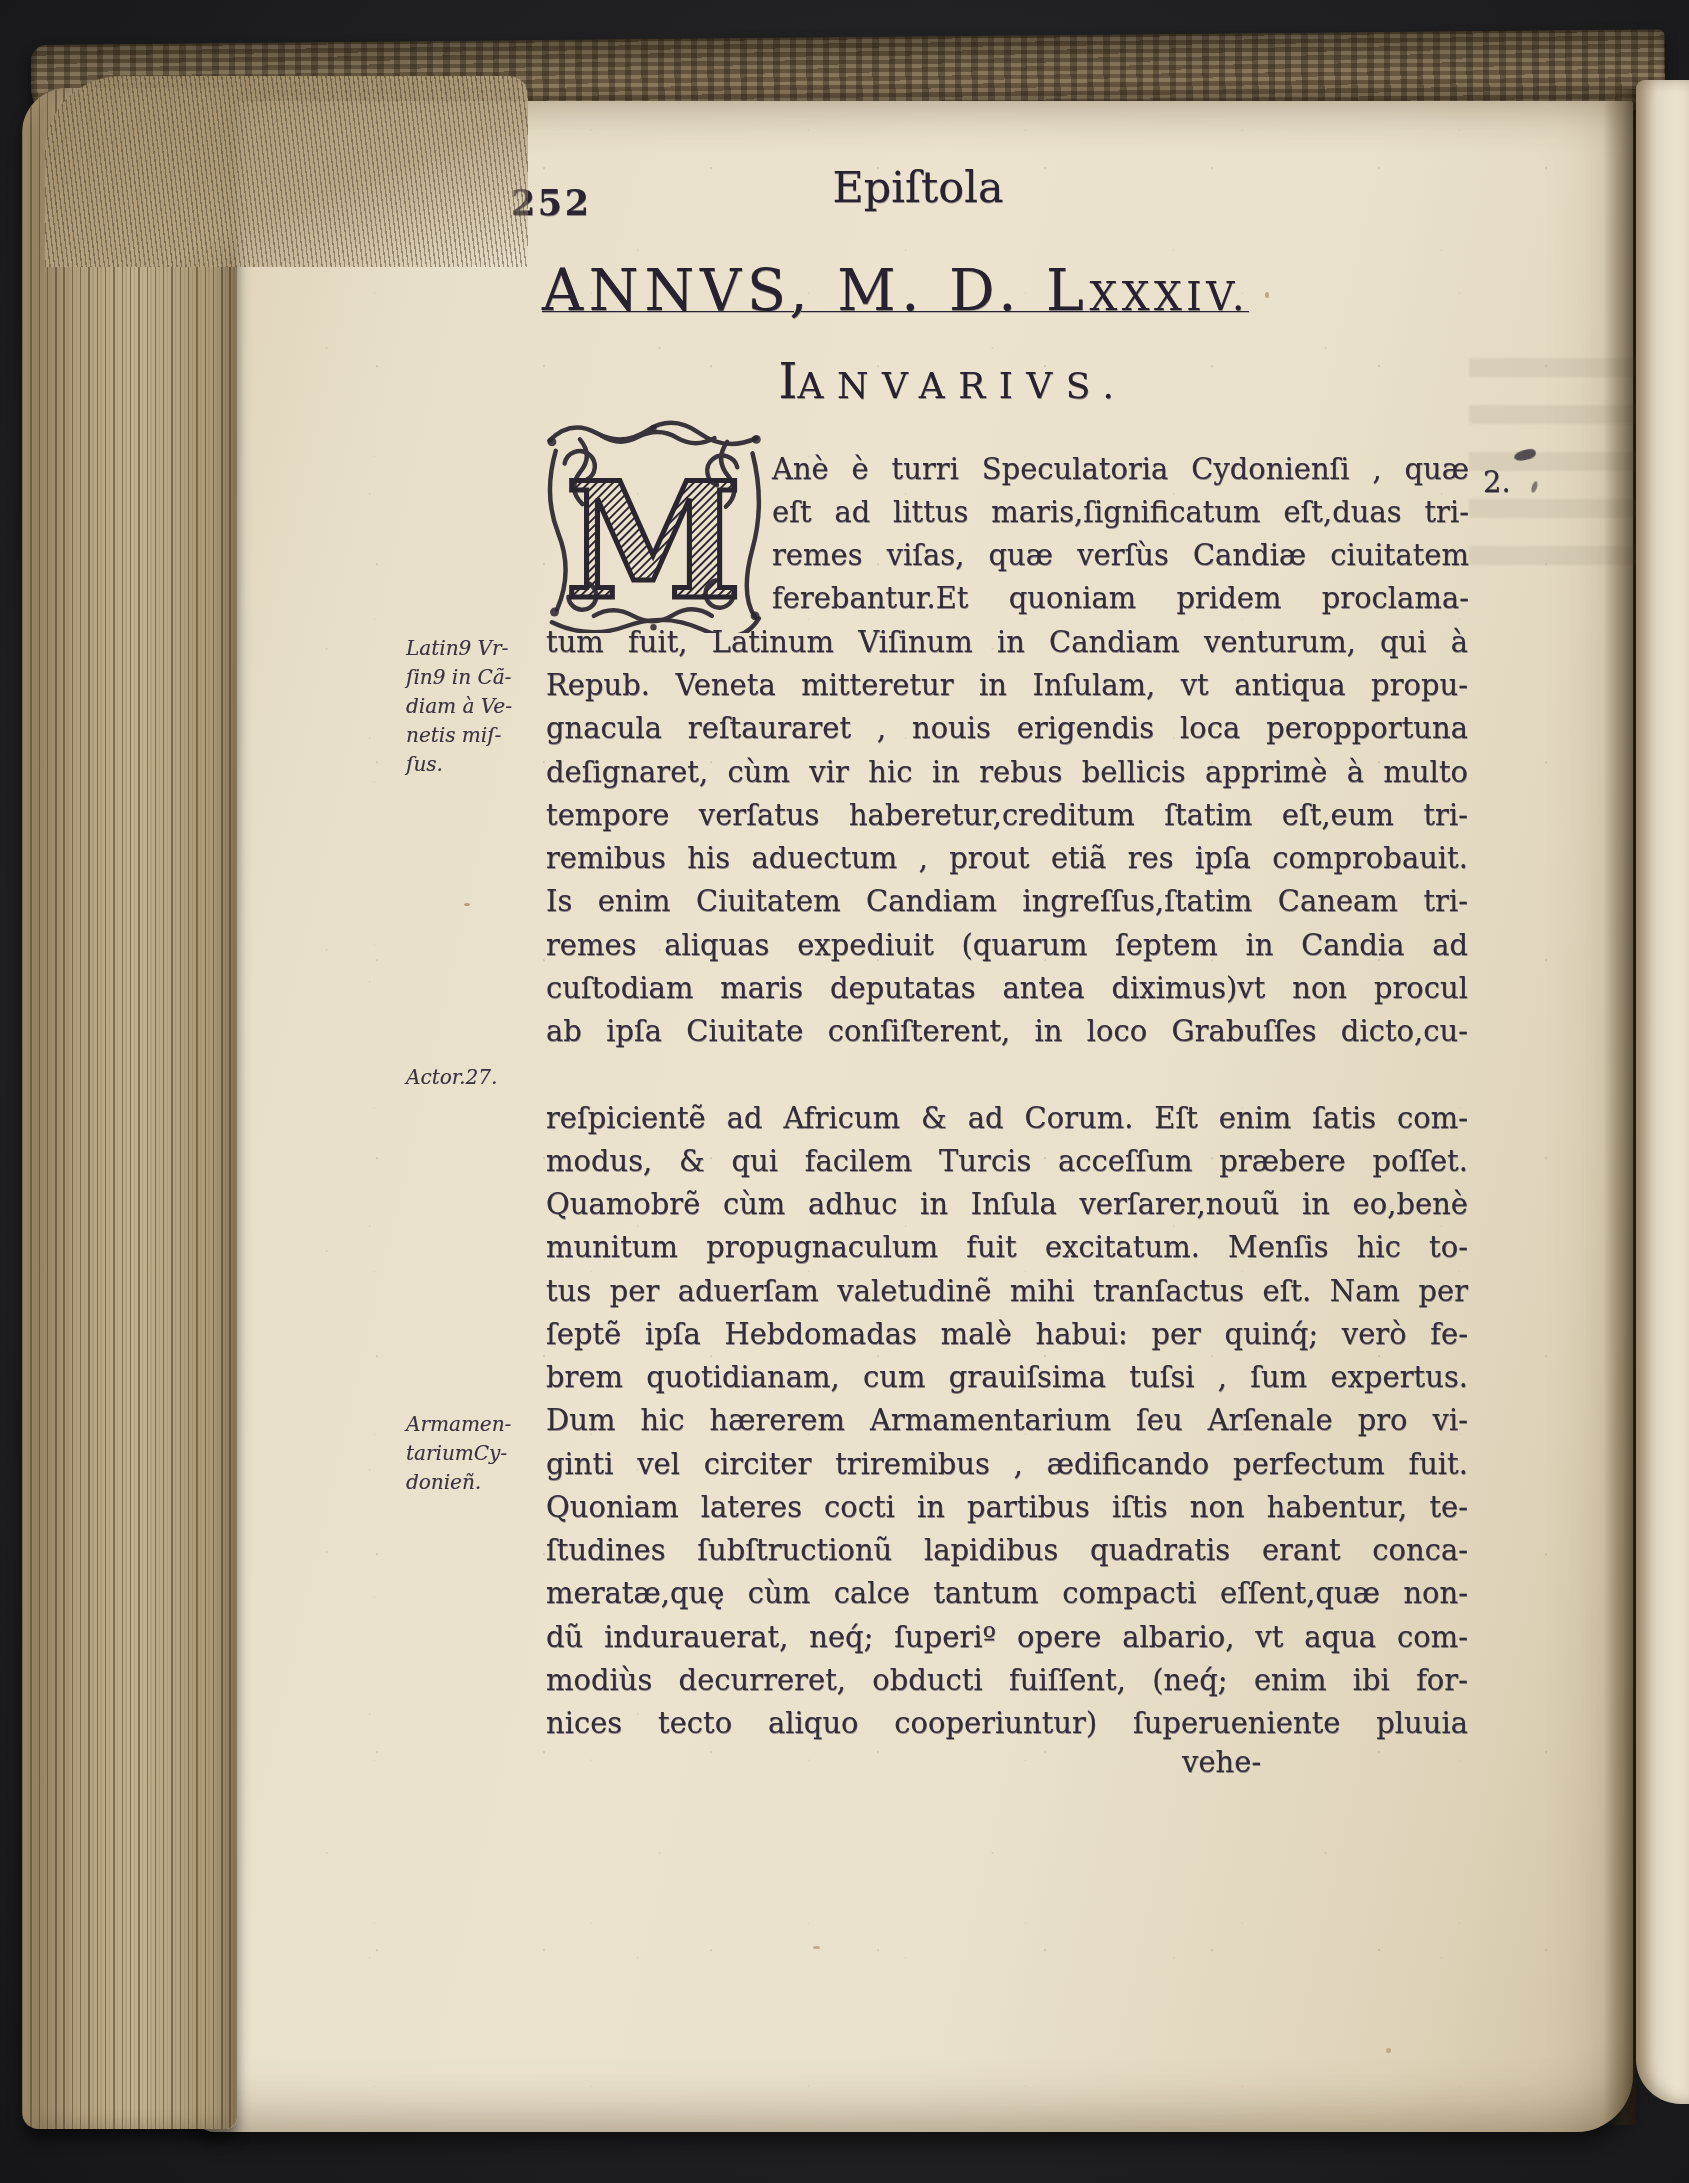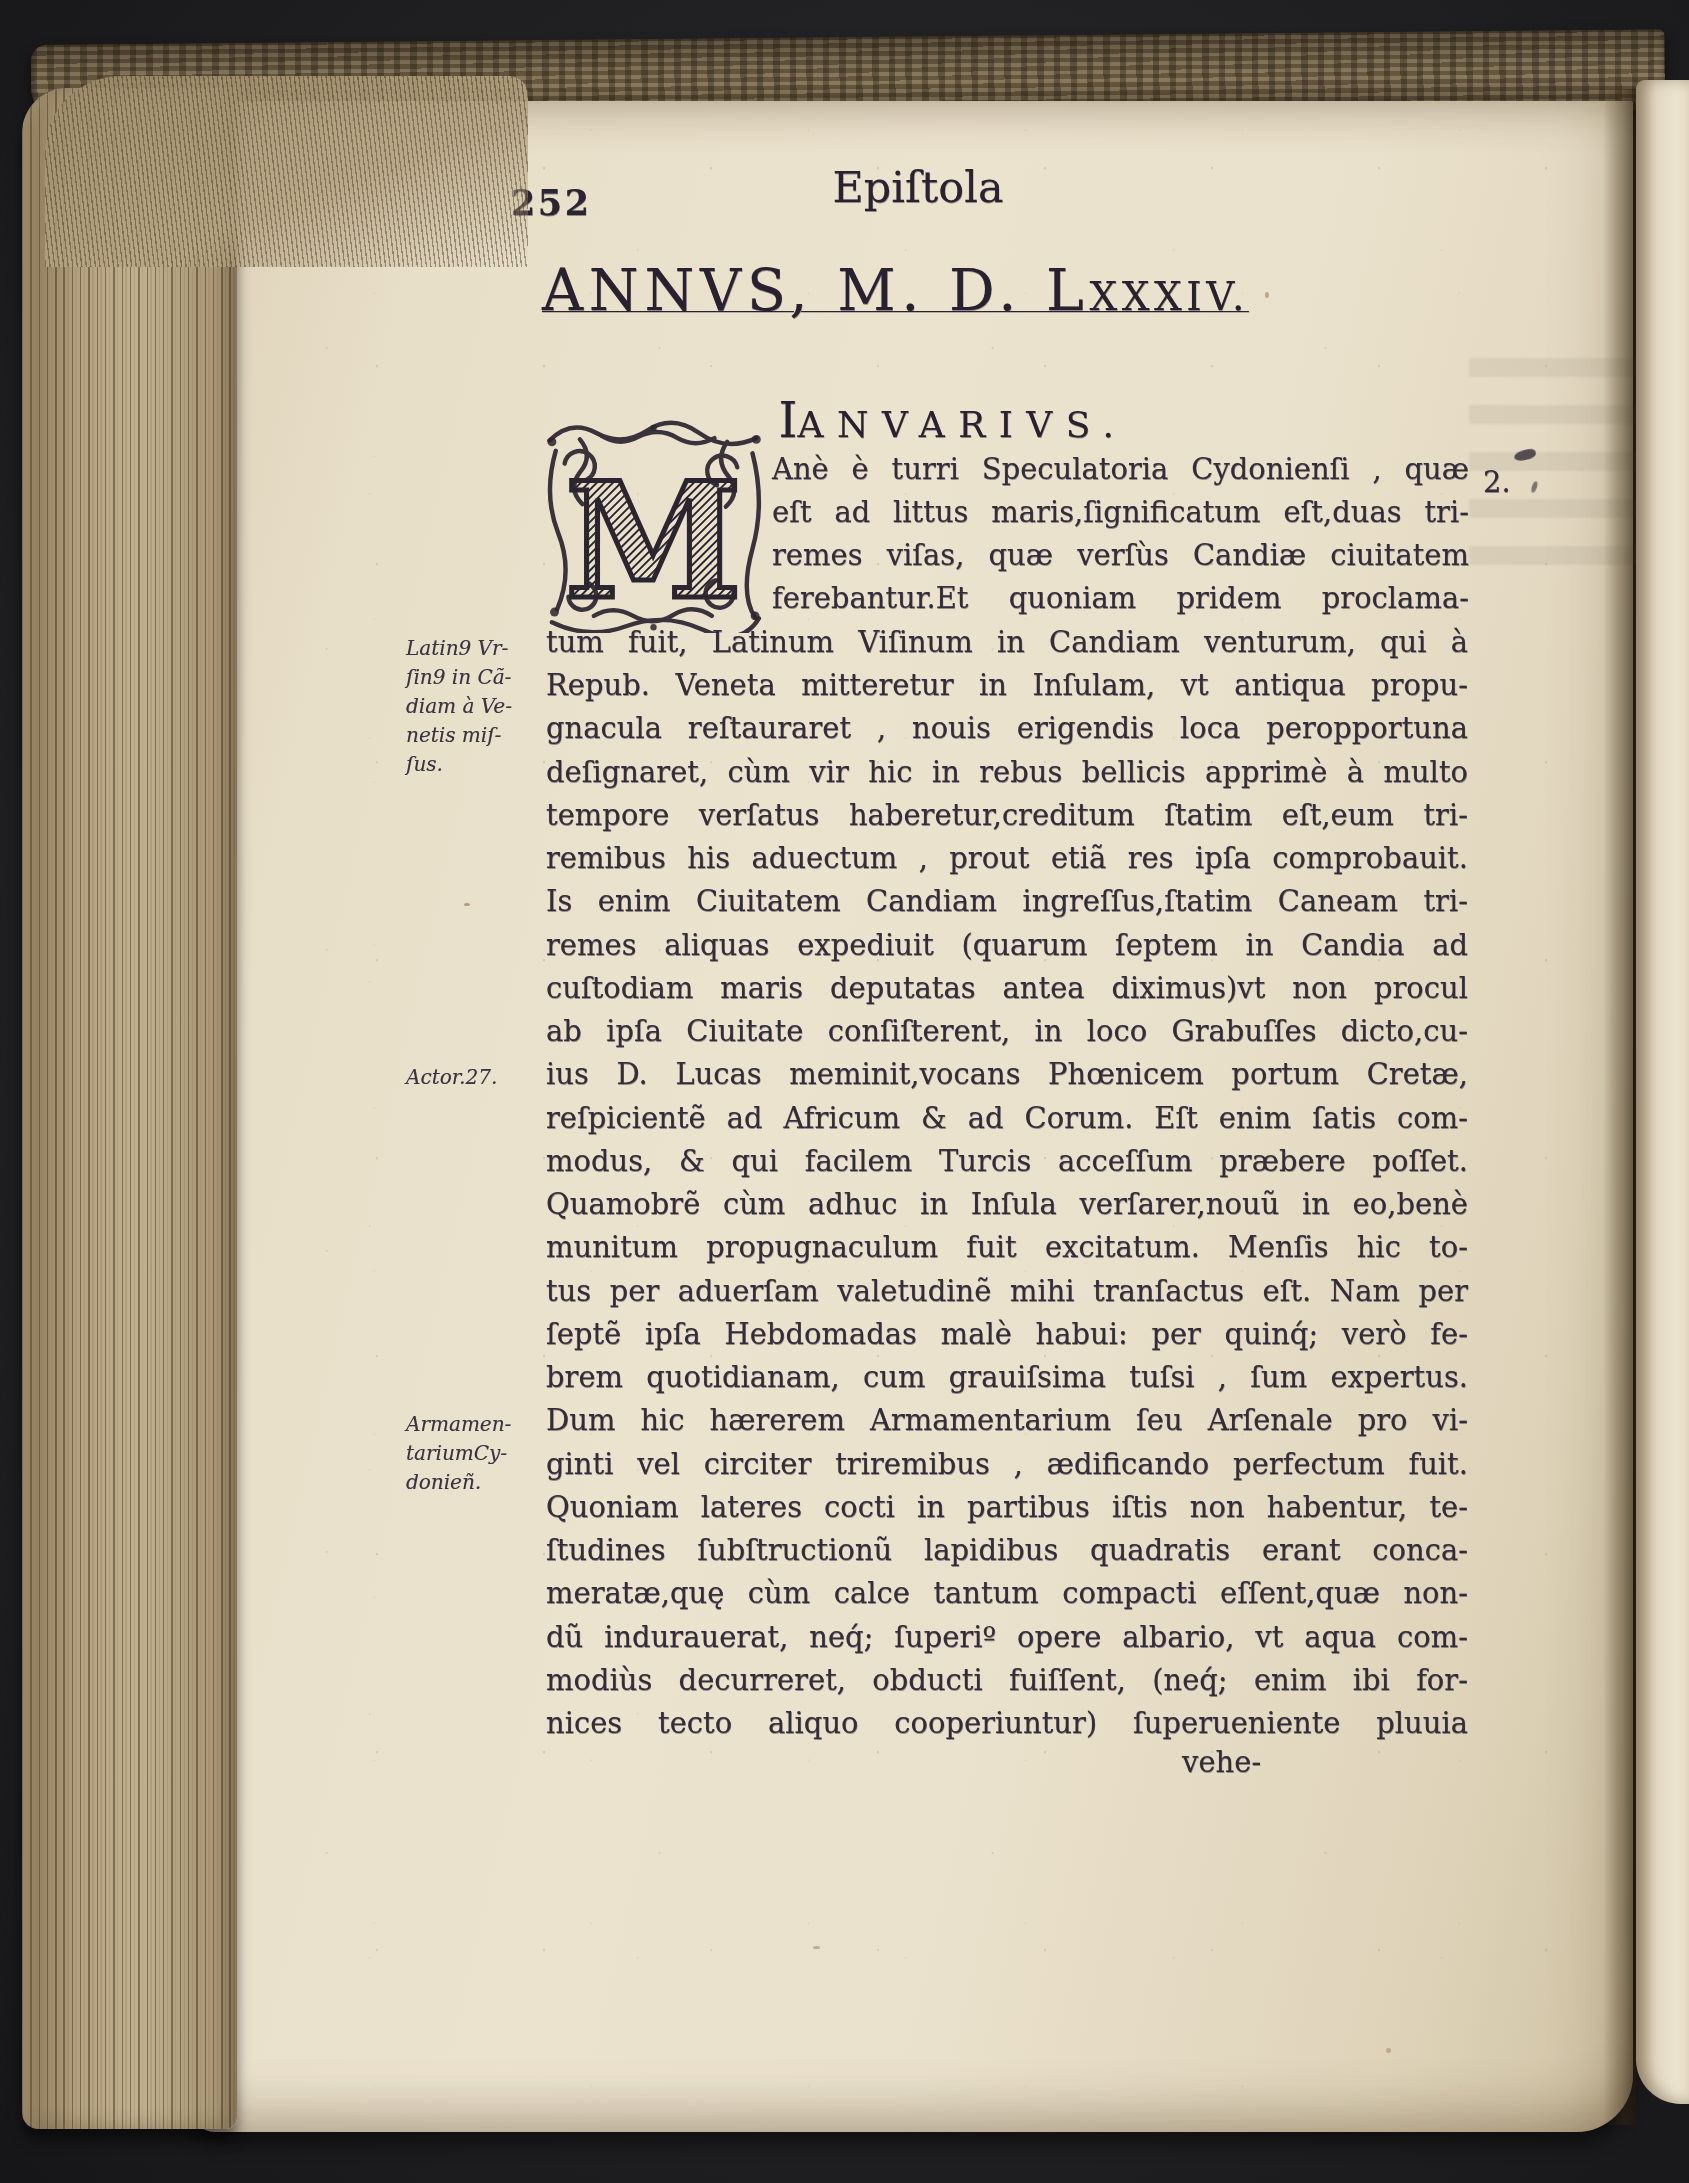--- a/index.html
+++ b/index.html
@@ -57,21 +57,21 @@
   .txt{position:absolute;color:#332d3a;
        text-shadow:0.4px 0.6px 0 rgba(40,32,48,.45), -0.3px 0 0 rgba(40,32,48,.2);}
   .pagenum{left:321px;top:81px;font-size:35px;font-weight:700;letter-spacing:2.5px;color:#2b2533;}
   .running{left:356px;top:61px;width:922px;text-align:center;transform:translateX(-89px);
            font-size:43px;color:#282231;}
   .yearhead{left:368px;top:156px;width:922px;text-align:left;transform:translateX(-16px);
             color:#272130;white-space:nowrap;text-decoration:underline;}
   .yearhead .big{font-size:57px;letter-spacing:5.7px;}
   .yearhead .small{font-size:39px;letter-spacing:4.5px;}
   .monthhead{left:356px;top:252px;width:922px;text-align:center;transform:translateX(-54px);
-             color:#272130;white-space:nowrap;margin-top:39px;}
+             color:#272130;white-space:nowrap;}
   .monthhead .big{font-size:48px;}
   .monthhead .rest{font-size:36px;letter-spacing:13.4px;}
   .dropcap{position:absolute;left:353px;top:313px;width:221px;height:219px;}
   .bline{font-size:29px;line-height:43px;height:43px;white-space:nowrap;
          text-align:justify;text-align-last:justify;white-space:normal;overflow:visible;}
   .wide{left:356px;width:922px;}
   .narrow{left:582px;width:697px;}
   .catchword{left:992px;top:1644px;width:286px;font-size:29px;}
   .mnote{position:absolute;left:216px;width:137px;font-style:italic;font-size:20px;
          line-height:29px;color:#3a3442;text-shadow:0.3px 0.4px 0 rgba(45,38,55,.4);}
@@ -142,21 +142,20 @@
     <div class="txt bline wide" style="top:520px">tum fuit, Latinum Viſinum in Candiam venturum, qui à</div>
     <div class="txt bline wide" style="top:563px">Repub. Veneta mitteretur in Inſulam, vt antiqua propu-</div>
     <div class="txt bline wide" style="top:606px">gnacula reſtauraret , nouis erigendis loca peropportuna</div>
     <div class="txt bline wide" style="top:650px">deſignaret, cùm vir hic in rebus bellicis apprimè à multo</div>
     <div class="txt bline wide" style="top:693px">tempore verſatus haberetur,creditum ſtatim eſt,eum tri-</div>
     <div class="txt bline wide" style="top:736px">remibus his aduectum , prout etiã res ipſa comprobauit.</div>
     <div class="txt bline wide" style="top:779px">Is enim Ciuitatem Candiam ingreſſus,ſtatim Caneam tri-</div>
     <div class="txt bline wide" style="top:823px">remes aliquas expediuit (quarum ſeptem in Candia ad</div>
     <div class="txt bline wide" style="top:866px">cuſtodiam maris deputatas antea diximus)vt non procul</div>
     <div class="txt bline wide" style="top:909px">ab ipſa Ciuitate conſiſterent, in loco Grabuſſes dicto,cu-</div>
-    <div class="txt bline wide" style="top:952px">ius D. Lucas meminit,vocans Phœnicem portum Cretæ,</div>
     <div class="txt bline wide" style="top:996px">reſpicientẽ ad Africum &amp; ad Corum. Eſt enim ſatis com-</div>
     <div class="txt bline wide" style="top:1039px">modus, &amp; qui facilem Turcis acceſſum præbere poſſet.</div>
     <div class="txt bline wide" style="top:1082px">Quamobrẽ cùm adhuc in Inſula verſarer,nouũ in eo,benè</div>
     <div class="txt bline wide" style="top:1125px">munitum propugnaculum fuit excitatum. Menſis hic to-</div>
     <div class="txt bline wide" style="top:1169px">tus per aduerſam valetudinẽ mihi tranſactus eſt. Nam per</div>
     <div class="txt bline wide" style="top:1212px">ſeptẽ ipſa Hebdomadas malè habui: per quinq́; verò fe-</div>
     <div class="txt bline wide" style="top:1255px">brem quotidianam, cum grauiſsima tuſsi , ſum expertus.</div>
     <div class="txt bline wide" style="top:1298px">Dum hic hærerem Armamentarium ſeu Arſenale pro vi-</div>
     <div class="txt bline wide" style="top:1342px">ginti vel circiter triremibus , ædificando perfectum fuit.</div>
     <div class="txt bline wide" style="top:1385px">Quoniam lateres cocti in partibus iſtis non habentur, te-</div>

